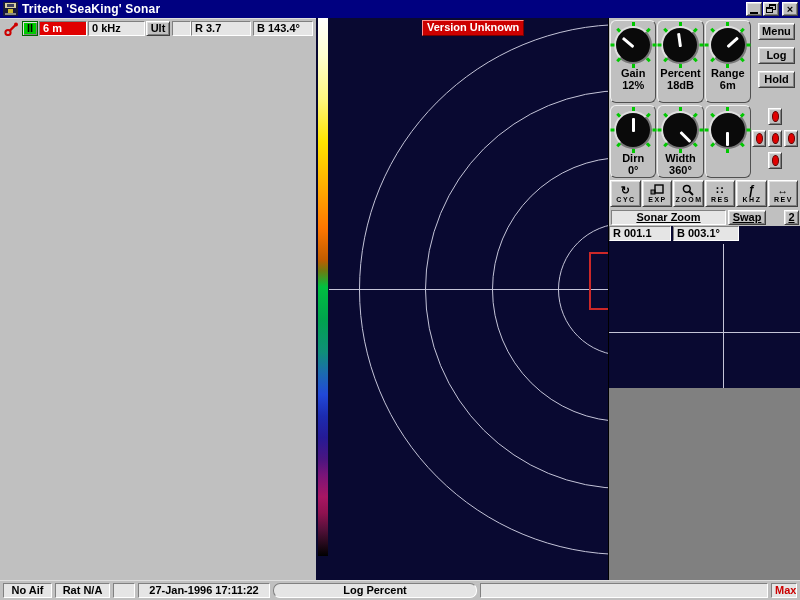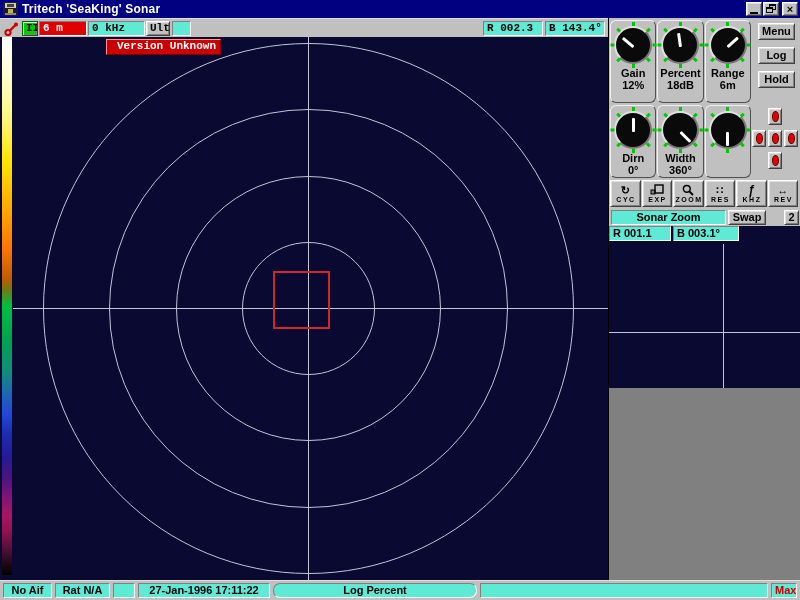--- a/index.html
+++ b/index.html
@@ -13,46 +13,46 @@
   .title-text { color:#fff; font-size:12px; letter-spacing:0.2px; flex:1; white-space:nowrap; line-height:14px; }
   .winbtn { width:16px; height:14px; background:#c0c0c0; border:1px solid; border-color:#fff #404040 #404040 #fff; box-shadow:inset 1px 1px 0 #dfdfdf, inset -1px -1px 0 #808080; display:flex; align-items:center; justify-content:center; margin-left:1px; }
   .winbtn.close { margin-left:3px; font-size:11px; line-height:10px; }
   .min-glyph { width:8px; height:2px; background:#000; margin-top:7px; }
   .restore-glyph { position:relative; width:10px; height:10px; }
   .rg-back { position:absolute; left:3px; top:0; width:7px; height:6px; border:1px solid #000; border-top-width:2px; }
   .rg-front { position:absolute; left:0; top:3px; width:7px; height:6px; border:1px solid #000; border-top-width:2px; background:#c0c0c0; }
 
   
   .content { height:562px; display:flex; flex:none; }
-  .left-col { width:608px; display:flex; flex-direction:column; flex:none;font-family:Liberation Mono, monospace; }
+  .left-col { width:608px; display:flex; flex:none; }
   .right-col { width:192px; flex:none; background:#c0c0c0; border-left:1px solid #000; display:flex; flex-direction:column; }
 
   
   .toolbar { height:19px; background:#c0c0c0; border-top:1px solid #dfdfdf; display:flex; align-items:center; padding:1px 1px 1px 0; flex:none; }
-  .field { height:15px; font-size:11px; line-height:13px; padding:0 3px; background:#5eead4; border:1px solid; border-color:#808080 #fff #fff #808080; white-space:nowrap; overflow:hidden; }
+  .field { height:15px; font-size:11px; line-height:13px; padding:0 3px; background:#e5e5e5; border:1px solid; border-color:#808080 #fff #fff #808080; white-space:nowrap; overflow:hidden; }
   .btn { height:15px; font-size:11px; line-height:13px; padding:0 3px; background:#c0c0c0; border:1px solid; border-color:#fff #404040 #404040 #fff; box-shadow:inset 1px 1px 0 #dfdfdf, inset -1px -1px 0 #808080; text-align:center; }
   .tb-wrench { width:22px; height:16px; display:flex; align-items:center; justify-content:center; }
   .tb-pause { width:16px; margin-right:1px; background:#00cc00; border:1px solid #006600; color:#000; text-align:center; }
   .tb-range { width:48px; background:#e00000; color:#fff; margin-right:1px; }
   .tb-freq { width:57px; margin-right:1px; }
   .tb-ult { width:24px; margin-right:2px; }
   .tb-empty { width:19px; }
   .tb-spacer { flex:1; }
   .tb-readout { width:60px; margin-right:2px; }
 
   
   .display { position:relative; flex:1; background:#090931; overflow:hidden; }
   .colorbar { position:absolute; left:2px; top:0; width:10px; height:538px;
     background:linear-gradient(to bottom,
       #ffffff 0%, #ffffd0 7%, #fff780 15%, #ffe400 23%, #ffb000 31%, #ff7700 39%,
       #c05c00 45%, #6e7a10 47%, #00c040 50%, #00a34d 56%, #0f8f78 62%, #1b6bb0 66%,
       #2148d8 70%, #1c2bb0 74%, #251a96 78%, #4a1580 82%, #7a1478 85%, #a81663 89%,
       #8f1250 92%, #55103a 95%, #200818 98%, #000000 100%); }
   .sonar-svg { position:absolute; left:0; top:0; }
-  .version-label { position:absolute; left:106px; top:2px; background:#cc0000; color:#fff; font-size:11px; line-height:13px; padding:0 4px 1px 10px; border:1px solid; border-color:#ff9090 #700 #700 #ff9090; white-space:nowrap; }
+  .version-label { position:absolute; left:106px; top:2px; background:#cc0000; color:#fff; font-size:11px; line-height:13px; padding:0 4px 1px 4px; border:1px solid; border-color:#ff9090 #700 #700 #ff9090; white-space:nowrap; }
 
   
   .knob-row { display:flex; flex:none; padding:2px 1px 0 1px; }
   .knob-row.r1 { height:85px; }
   .knob-row.r2 { height:75px; }
   .knob-panel { flex:1; margin-right:1px; background:#c0c0c0; border:1px solid; border-color:#f0f0f0 #505050 #505050 #f0f0f0; border-radius:6px; display:flex; flex-direction:column; align-items:center; }
   .knob { width:38px; height:38px; margin-top:5px; background:#0a0a0a; border-radius:50%; border:2px solid; border-color:#e0e0e0 #787878 #787878 #e0e0e0; position:relative; flex:none; }
   .knob .pointer { position:absolute; left:15.5px; top:5px; width:3px; height:14px; background:#fff; border-radius:1px; transform-origin:1.5px 14px; }
   .knob .tick { position:absolute; left:15.5px; top:-6px; width:3px; height:4px; background:#00c800; transform-origin:1.5px 23px; }
   .knob-label { font-size:11px; line-height:12px; margin-top:3px; color:#000; }
@@ -66,21 +66,21 @@
   .led.up { grid-column:2; grid-row:1; } .led.left { grid-column:1; grid-row:2; }
   .led.center { grid-column:2; grid-row:2; } .led.right { grid-column:3; grid-row:2; }
   .led.down { grid-column:2; grid-row:3; }
 
   .tools-row { height:30px; flex:none; display:flex; padding:2px 1px 0 1px; }
   .toolbtn { flex:1; margin:0 1px 1px 0; background:#c0c0c0; border:1px solid; border-color:#fff #404040 #404040 #fff; box-shadow:inset 1px 1px 0 #dfdfdf, inset -1px -1px 0 #808080; display:flex; flex-direction:column; align-items:center; justify-content:center; }
   .tool-icon { font-size:11px; line-height:12px; height:13px; display:flex; align-items:center; }
   .tool-icon.fitalic { font-style:italic; font-size:12px; }
   .tool-label { font-size:7px; line-height:8px; letter-spacing:1.5px; text-indent:1.5px; }
 
-  .zoom-header { height:18px; flex:none; display:flex; align-items:center; padding:1px 1px 1px 2px; background:#c0c0c0; }
+  .zoom-header { height:18px; flex:none; display:flex; align-items:center; padding:1px 1px 1px 2px; background:#c0c0c0;text-decoration:underline; }
   .zh-title { flex:1; height:15px; text-align:center; margin-right:2px; }
   .zh-swap { width:38px; margin-right:18px; }
   .zh-count { width:15px; padding:0; }
 
   .rb-row { height:18px; flex:none; background:#090931; display:flex; align-items:flex-start; }
   .rb-row .field { margin-right:2px; }
   .rb-r { width:62px; } .rb-b { width:66px; }
 
   .zoom-display { height:144px; flex:none; position:relative; background:#090931; overflow:hidden; }
   .zd-vline { position:absolute; left:114px; top:0; bottom:0; width:1px; background:#c4c4d8; }
@@ -133,21 +133,21 @@
             <line x1="6" y1="9.5" x2="11.5" y2="4" stroke="#cc0000" stroke-width="2.4"></line>
             <circle cx="12" cy="3.5" r="2" fill="#cc0000"></circle>
           </svg>
         </div>
         <div class="field btn tb-pause">II</div>
         <div class="field tb-range">6 m</div>
         <div class="field tb-freq">0 kHz</div>
         <div class="btn tb-ult">Ult</div>
         <div class="field tb-empty"></div>
         <div class="tb-spacer"></div>
-        <div class="field tb-readout">R 002.3</div>
+        <div class="field tb-readout">R 3.7</div>
         <div class="field tb-readout">B 143.4°</div>
       </div>
 
       <div class="display">
         <svg class="sonar-svg" width="608" height="543">
           <line x1="308.5" y1="0" x2="308.5" y2="543" stroke="#c4c4d8" stroke-width="1"></line>
           <line x1="13" y1="271.5" x2="608" y2="271.5" stroke="#c4c4d8" stroke-width="1"></line>
           <circle cx="308.5" cy="271.5" r="66" fill="none" stroke="#c4c4d8" stroke-width="1"></circle>
           <circle cx="308.5" cy="271.5" r="132" fill="none" stroke="#c4c4d8" stroke-width="1"></circle>
           <circle cx="308.5" cy="271.5" r="199" fill="none" stroke="#c4c4d8" stroke-width="1"></circle>

